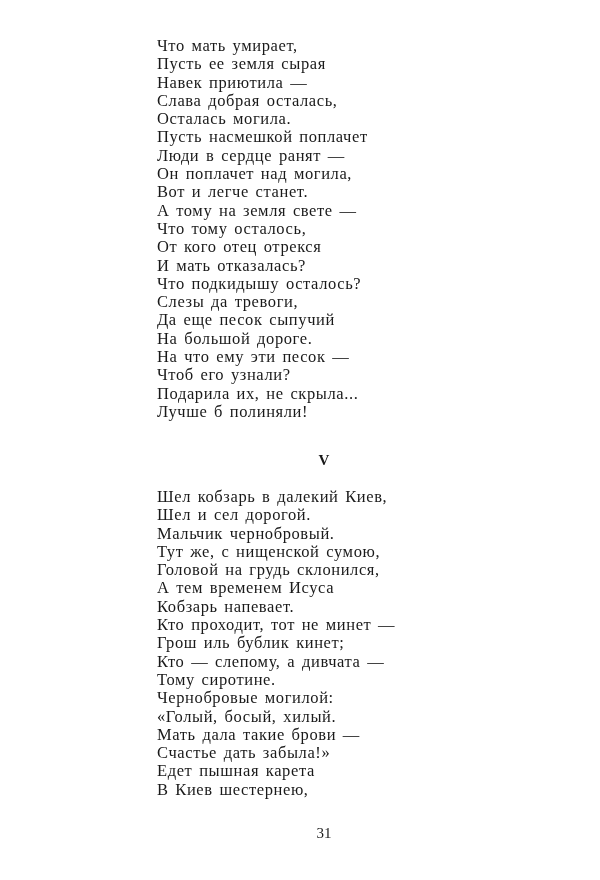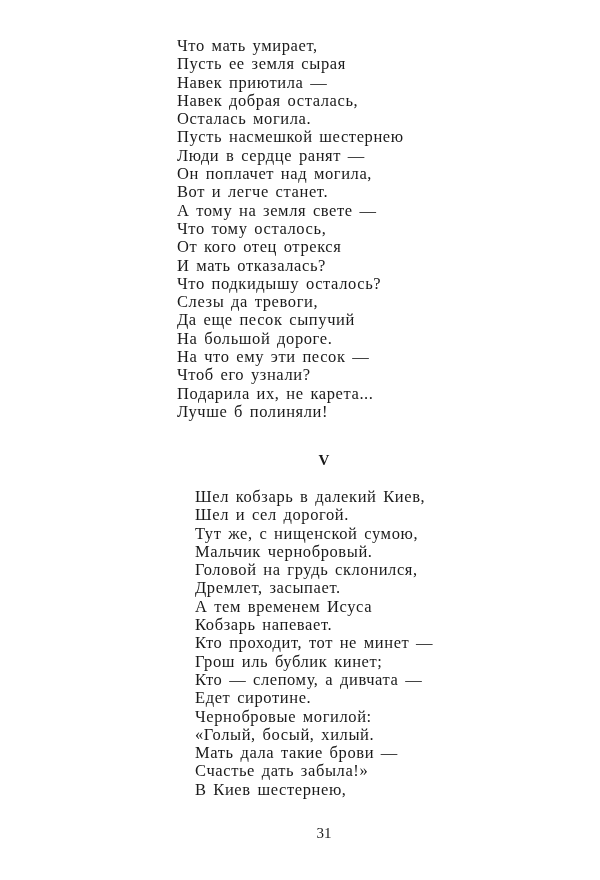--- a/index.html
+++ b/index.html
@@ -6,29 +6,29 @@
     body {
       width: 600px; height: 880px;
       background: #ffffff;
       position: relative;
       overflow: hidden;
       font-family: "Liberation Serif", "DejaVu Serif", serif;
       color: #1a1a1a;
     }
     .stanza {
       position: absolute;
-      left: 177px;
+      left: 157px;
       font-size: 16.5px;
       line-height: 18.3px;
       letter-spacing: 0.6px;
       word-spacing: 2px;
     }
     .stanza .line { display: block; white-space: nowrap; }
     #stanza-1 { top: 37px; }
-    #stanza-2 { top: 488px; margin-left: 18px; }
+    #stanza-2 { top: 488px; }
     .section-numeral {
       position: absolute;
       top: 452px;
       left: 0; width: 600px;
       text-align: center;
       font-size: 15px;
       font-weight: bold;
       margin-left: 24px;
       width: 600px;
     }
@@ -42,55 +42,55 @@
     }
     .italic { }
   </style>
 </head>
 <body>
 
 <div id="stanza-1" class="stanza">
   <span class="line">Что мать умирает,</span>
   <span class="line">Пусть ее земля сырая</span>
   <span class="line">Навек приютила —</span>
-  <span class="line">Навек добрая осталась,</span>
+  <span class="line">Слава добрая осталась,</span>
   <span class="line">Осталась могила.</span>
-  <span class="line">Пусть насмешкой шестернею</span>
+  <span class="line">Пусть насмешкой поплачет</span>
   <span class="line">Люди в сердце ранят —</span>
   <span class="line">Он поплачет над могила,</span>
   <span class="line">Вот и легче станет.</span>
   <span class="line">А тому на земля свете —</span>
   <span class="line">Что тому осталось,</span>
   <span class="line">От кого отец отрекся</span>
   <span class="line">И мать отказалась?</span>
   <span class="line">Что подкидышу осталось?</span>
   <span class="line">Слезы да тревоги,</span>
   <span class="line">Да еще песок сыпучий</span>
   <span class="line">На большой дороге.</span>
   <span class="line">На что ему эти песок —</span>
   <span class="line">Чтоб его узнали?</span>
-  <span class="line">Подарила их, не карета...</span>
+  <span class="line">Подарила их, не скрыла...</span>
   <span class="line">Лучше б полиняли!</span>
 </div>
 
 <div class="section-numeral">V</div>
 
 <div id="stanza-2" class="stanza">
   <span class="line">Шел кобзарь в далекий Киев,</span>
   <span class="line">Шел и сел дорогой.</span>
+  <span class="line">Мальчик чернобровый.</span>
   <span class="line">Тут же, с нищенской сумою,</span>
-  <span class="line">Мальчик чернобровый.</span>
   <span class="line">Головой на грудь склонился,</span>
-  <span class="line">Дремлет, засыпает.</span>
   <span class="line"><span>А тем временем </span><span class="italic">Исуса</span></span>
   <span class="line">Кобзарь напевает.</span>
   <span class="line">Кто проходит, тот не минет —</span>
   <span class="line">Грош иль бублик кинет;</span>
   <span class="line">Кто — слепому, а дивчата —</span>
-  <span class="line">Едет сиротине.</span>
+  <span class="line">Тому сиротине.</span>
   <span class="line">Чернобровые могилой:</span>
   <span class="line">«Голый, босый, хилый.</span>
   <span class="line">Мать дала такие брови —</span>
   <span class="line">Счастье дать забыла!»</span>
+  <span class="line">Едет пышная карета</span>
   <span class="line">В Киев шестернею,</span>
 </div>
 
 <div class="page-number">31</div>
 
 </body></html>

